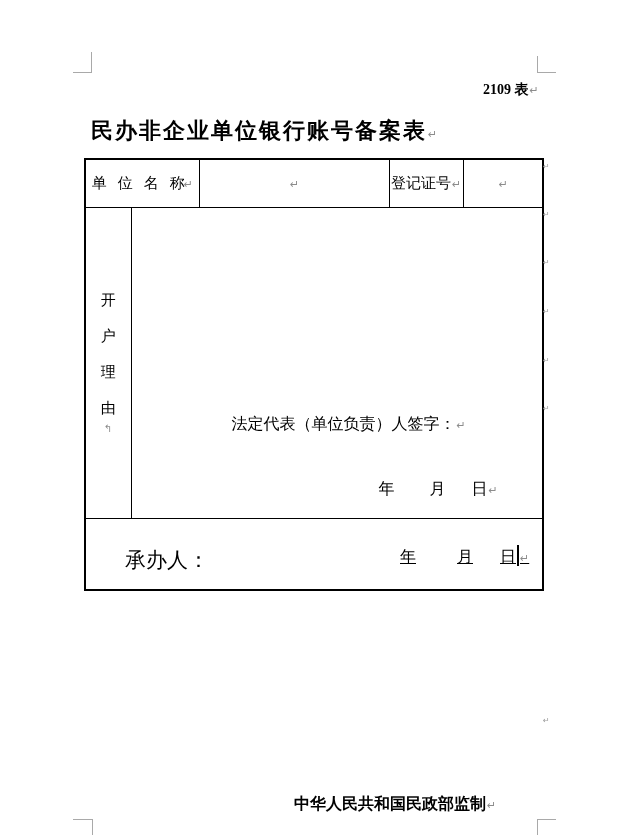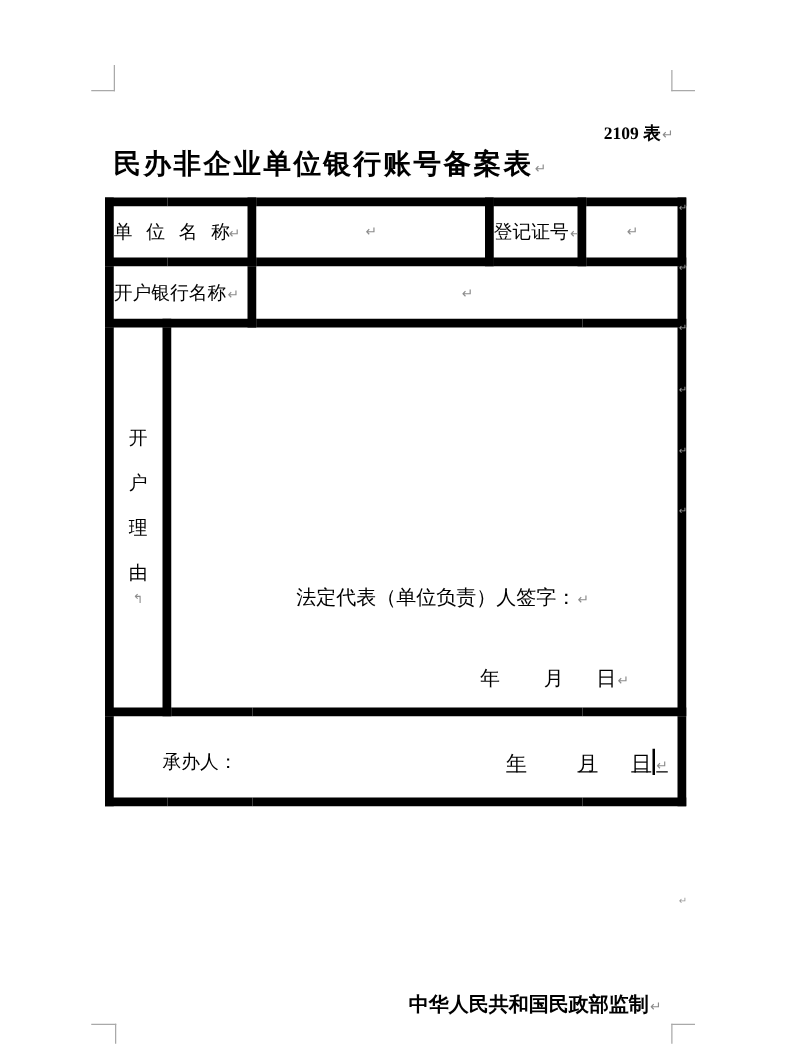--- a/index.html
+++ b/index.html
@@ -20,52 +20,52 @@
     color:#8c8c8c; font-family:"DejaVu Sans",sans-serif;
     font-size:11px; font-weight:normal; letter-spacing:0; padding-left:1px;
   }
   .rowend {
     position:absolute; left:543px; color:#9a9a9a;
     font-family:"DejaVu Sans",sans-serif; font-size:8px;
   }
 
   
   .form-code {
-    position:absolute; left:483px; top:98px;
+    position:absolute; left:483px; top:81px;
     font-size:14px; font-weight:bold; white-space:nowrap;
   }
   .doc-title {
     position:absolute; left:0; top:116px; width:528px; text-align:center;
     font-size:22px; font-weight:bold; letter-spacing:2px; white-space:nowrap;
   }
   .imprint {
-    position:absolute; left:327px; top:794px;
+    position:absolute; left:294px; top:794px;
     font-size:16px; font-weight:bold; white-space:nowrap;
   }
 
   
   table.form {
     position:absolute; left:84px; top:158px;
     width:458px; border-collapse:collapse; table-layout:fixed;
     border:2px solid #000;
   }
-  table.form td { border:7px solid #000000; padding:0; font-size:15px; vertical-align:middle; overflow:hidden; }
+  table.form td { border:1px solid #000000; padding:0; font-size:15px; vertical-align:middle; overflow:hidden;text-align:center; }
   td.lbl { padding-left:12px; white-space:nowrap; }
   td.lbl.sp { letter-spacing:-2px; }
   td.lbl2 { padding-left:5px; white-space:nowrap; }
   td.val { text-align:center; }
   td.reason-head { text-align:center; }
   .vstack { display:flex; flex-direction:column; align-items:center; justify-content:center; gap:20px; height:100%; line-height:16px; }
   .vpilcrow { color:#8c8c8c; font-family:"DejaVu Sans",sans-serif; font-size:10px; line-height:10px; margin-top:-12px; }
   td.reason-body { position:relative; }
   .sign-line { position:absolute; left:100px; top:206px; font-size:16px; white-space:nowrap; }
   .date-line-1 { position:absolute; left:247px; top:271px; font-size:16px; white-space:nowrap; }
   .date-line-1 .m { margin-left:35px; } .date-line-1 .d { margin-left:26px; }
   td.handler-cell { position:relative; }
-  .handler-label { position:absolute; left:39px; top:27px; font-size:15px; white-space:nowrap; }
+  .handler-label { position:absolute; left:39px; top:27px; font-size:21px; white-space:nowrap; }
   .date-line-2 { position:absolute; left:314px; top:26px; font-size:16px; white-space:nowrap;text-decoration:underline; }
   .date-line-2 .m { margin-left:41px; } .date-line-2 .d { margin-left:27px; }
   .caret { display:inline-block; width:2px; height:21px; background:#000; vertical-align:-4px; margin-left:1px; }
 </style>
 </head>
 <body>
 
 <div class="page">
 
   <div class="crop crop-tl"></div>
@@ -84,24 +84,20 @@
         <col style="width:190px">
         <col style="width:74px">
         <col style="width:80px">
     </colgroup>
     <tbody>
         <tr style="height:48px">
       <td colspan="2" class="lbl sp"><span>单　位　名　称</span><span class="pilcrow">↵</span></td>
       <td class="val"><span class="pilcrow">↵</span></td>
       <td class="lbl2"><span>登记证号</span><span class="pilcrow">↵</span></td>
       <td class="val"><span class="pilcrow">↵</span></td>
-    </tr>
-    <tr style="height:49px">
-      <td colspan="2" class="lbl"><span>开户银行名称</span><span class="pilcrow">↵</span></td>
-      <td colspan="3" class="val"><span class="pilcrow">↵</span></td>
     </tr>
     <tr style="height:311px">
       <td class="reason-head">
         <div class="vstack">
           <span>开</span>
           <span>户</span>
           <span>理</span>
           <span>由</span>
           <span class="vpilcrow">↰</span>
         </div>

